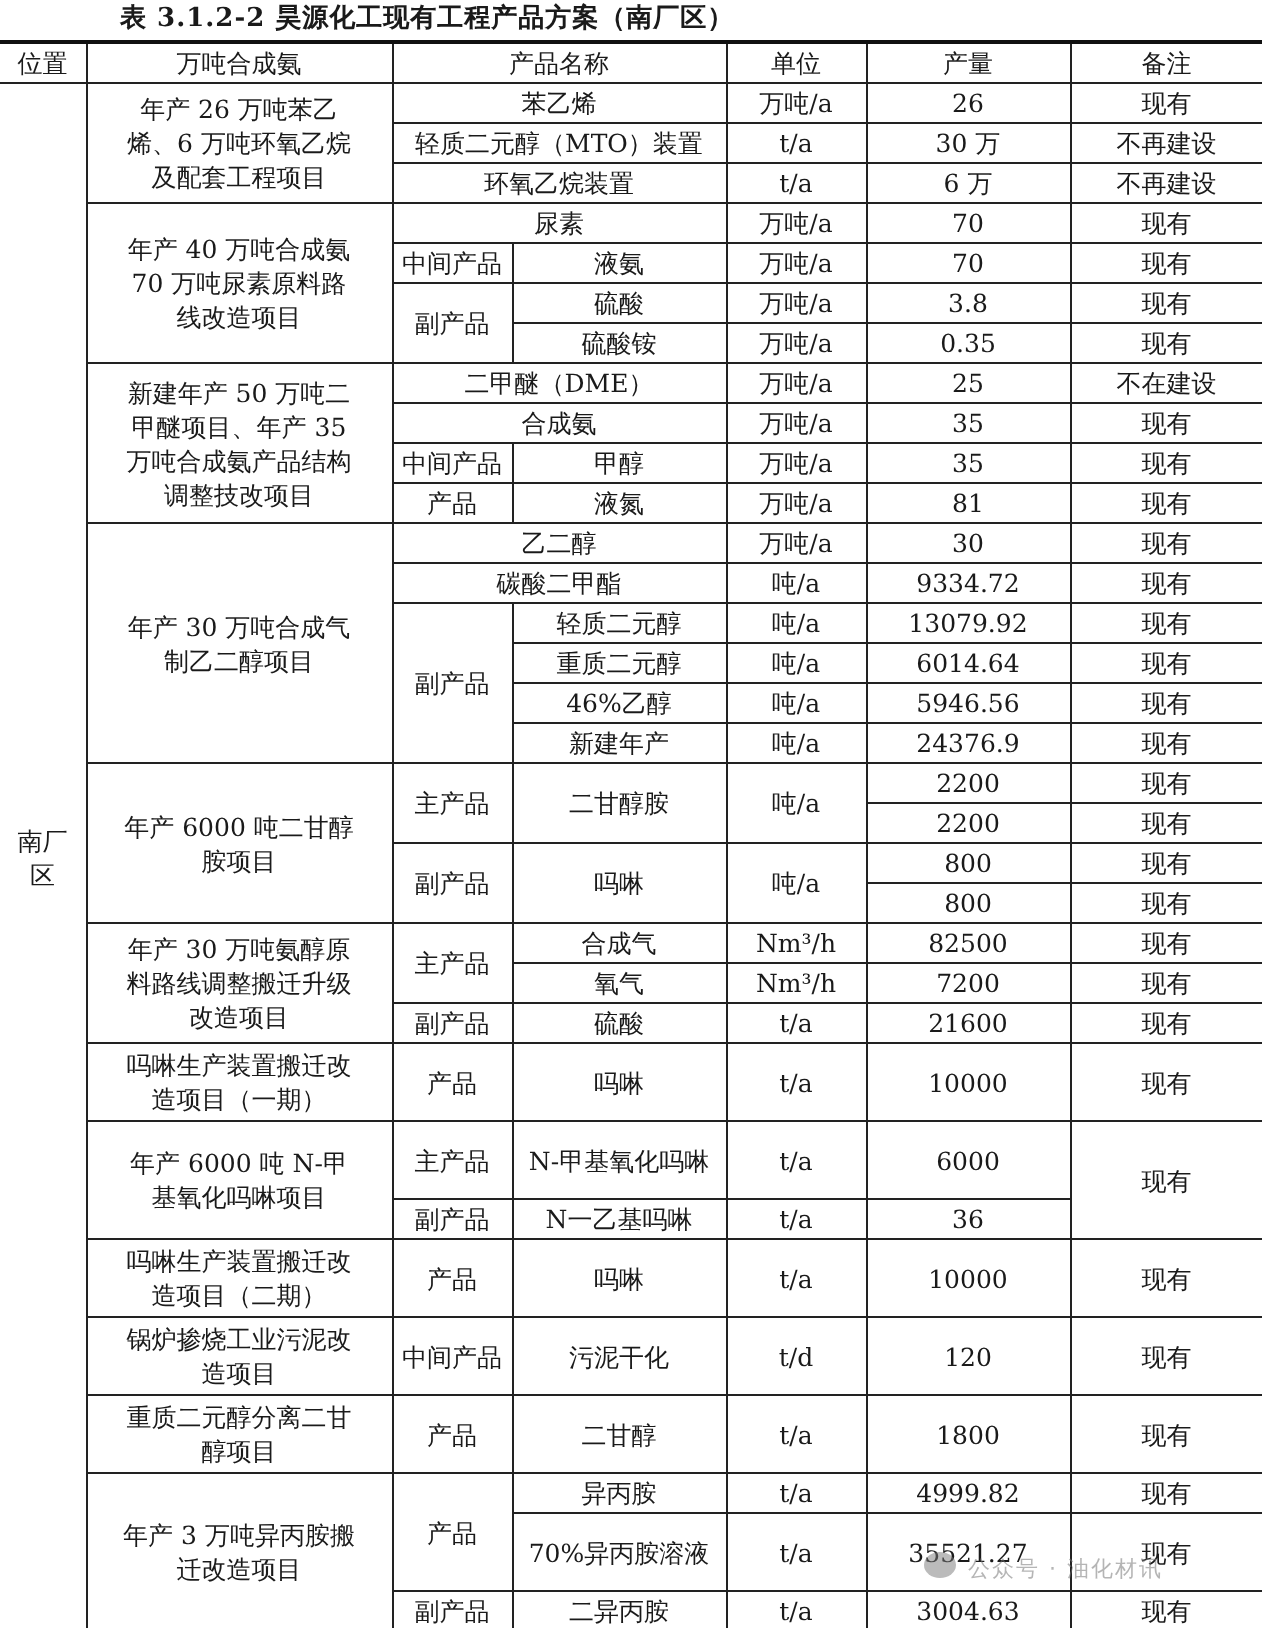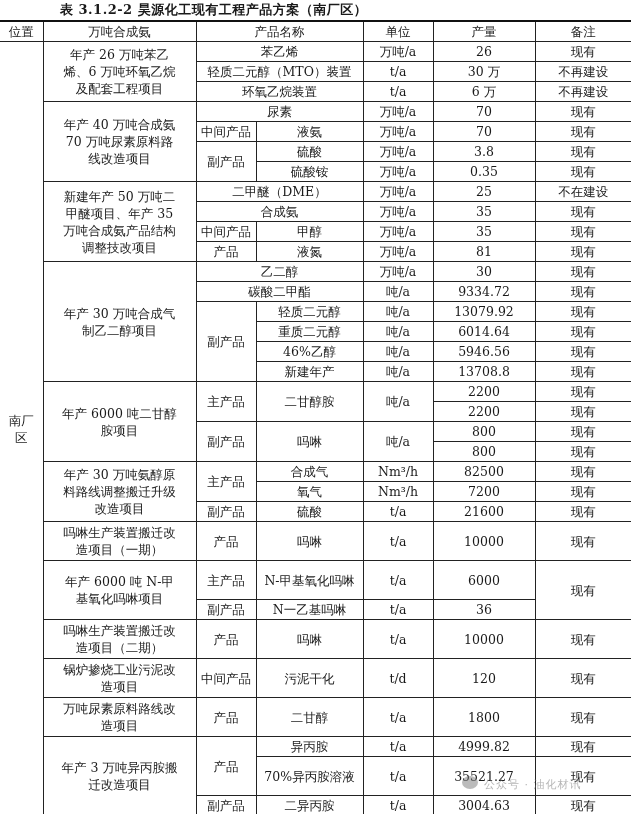--- a/index.html
+++ b/index.html
@@ -150,21 +150,21 @@
     </tr>
     <tr>
       <td>46%乙醇</td>
       <td>吨/a</td>
       <td>5946.56</td>
       <td>现有</td>
     </tr>
     <tr>
       <td>新建年产</td>
       <td>吨/a</td>
-      <td>13708.8</td>
+      <td>24376.9</td>
       <td>现有</td>
     </tr>
 
     <tr>
       <td rowspan="4" class="proj">年产 6000 吨二甘醇胺项目</td>
       <td rowspan="2">主产品</td>
       <td rowspan="2">二甘醇胺</td>
       <td rowspan="2">吨/a</td>
       <td>2200</td>
       <td>现有</td>
@@ -243,21 +243,21 @@
     <tr class="tall">
       <td class="proj">锅炉掺烧工业污泥改造项目</td>
       <td>中间产品</td>
       <td>污泥干化</td>
       <td>t/d</td>
       <td>120</td>
       <td>现有</td>
     </tr>
 
     <tr class="tall">
-      <td class="proj">万吨尿素原料路线改造项目</td>
+      <td class="proj">重质二元醇分离二甘醇项目</td>
       <td>产品</td>
       <td>二甘醇</td>
       <td>t/a</td>
       <td>1800</td>
       <td>现有</td>
     </tr>
 
     <tr>
       <td rowspan="3" class="proj">年产 3 万吨异丙胺搬迁改造项目</td>
       <td rowspan="2">产品</td>

